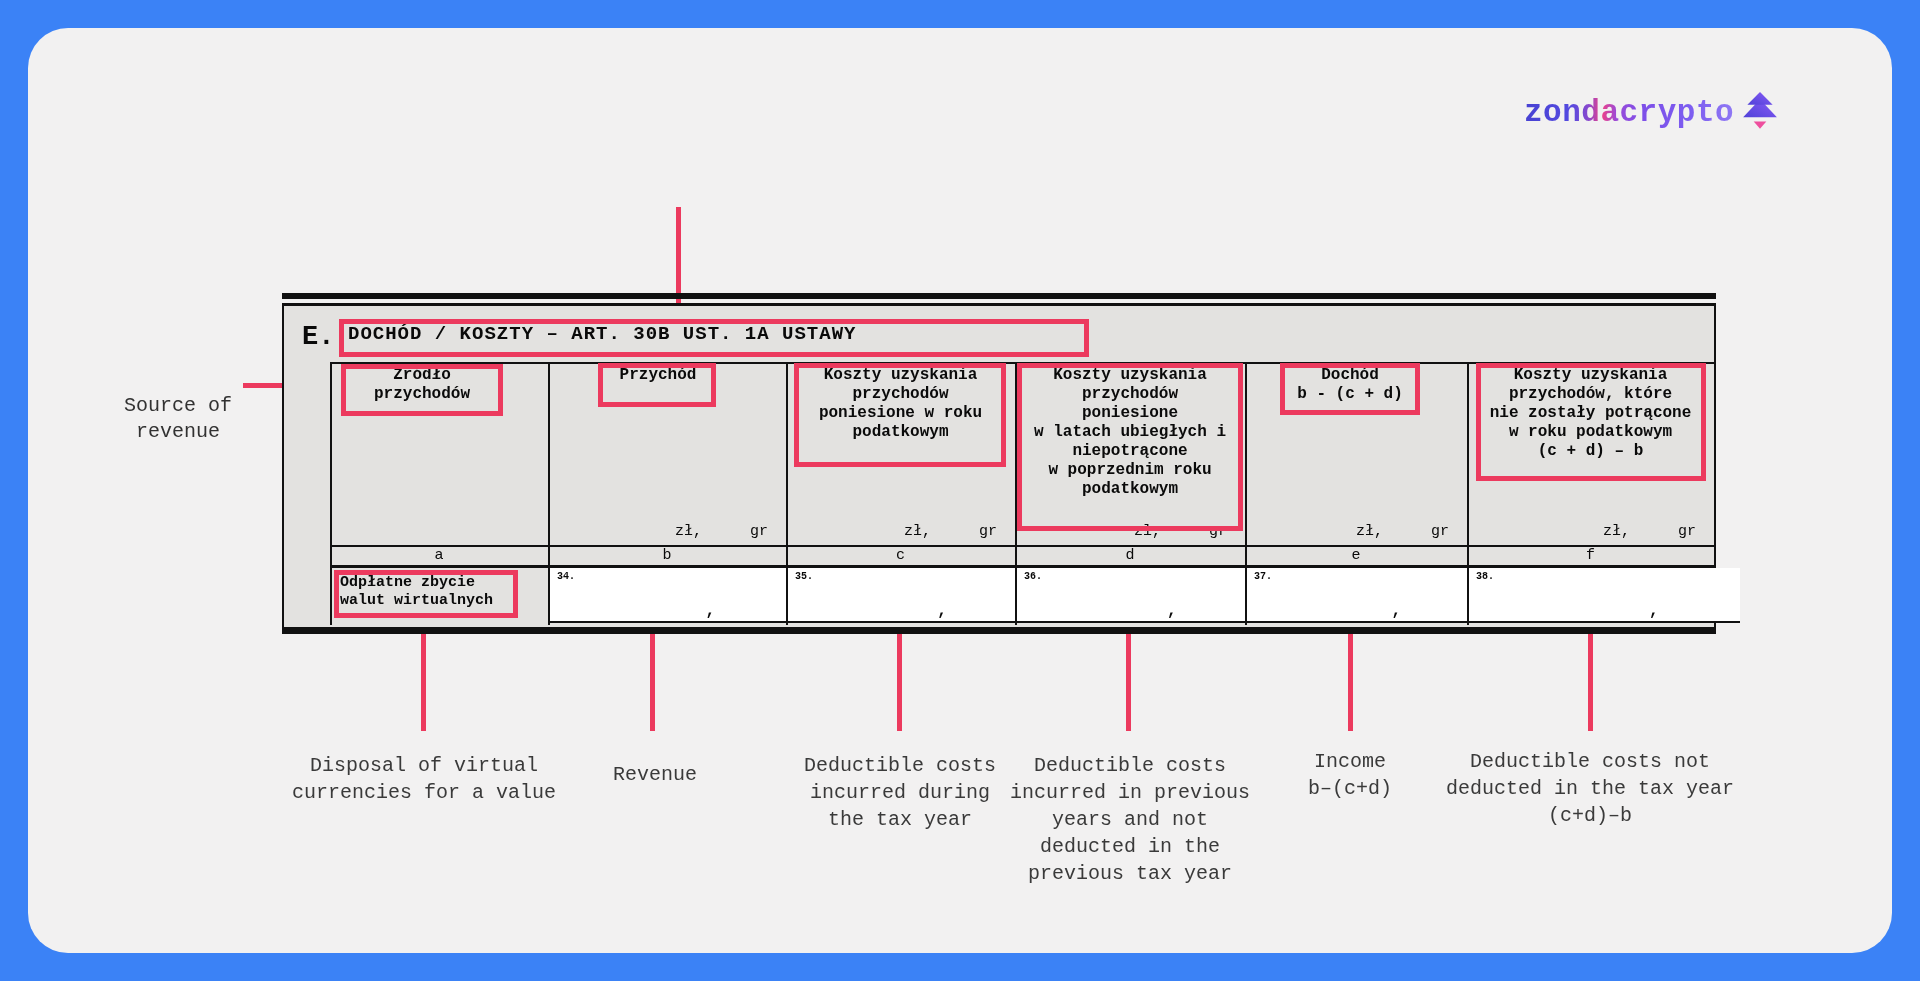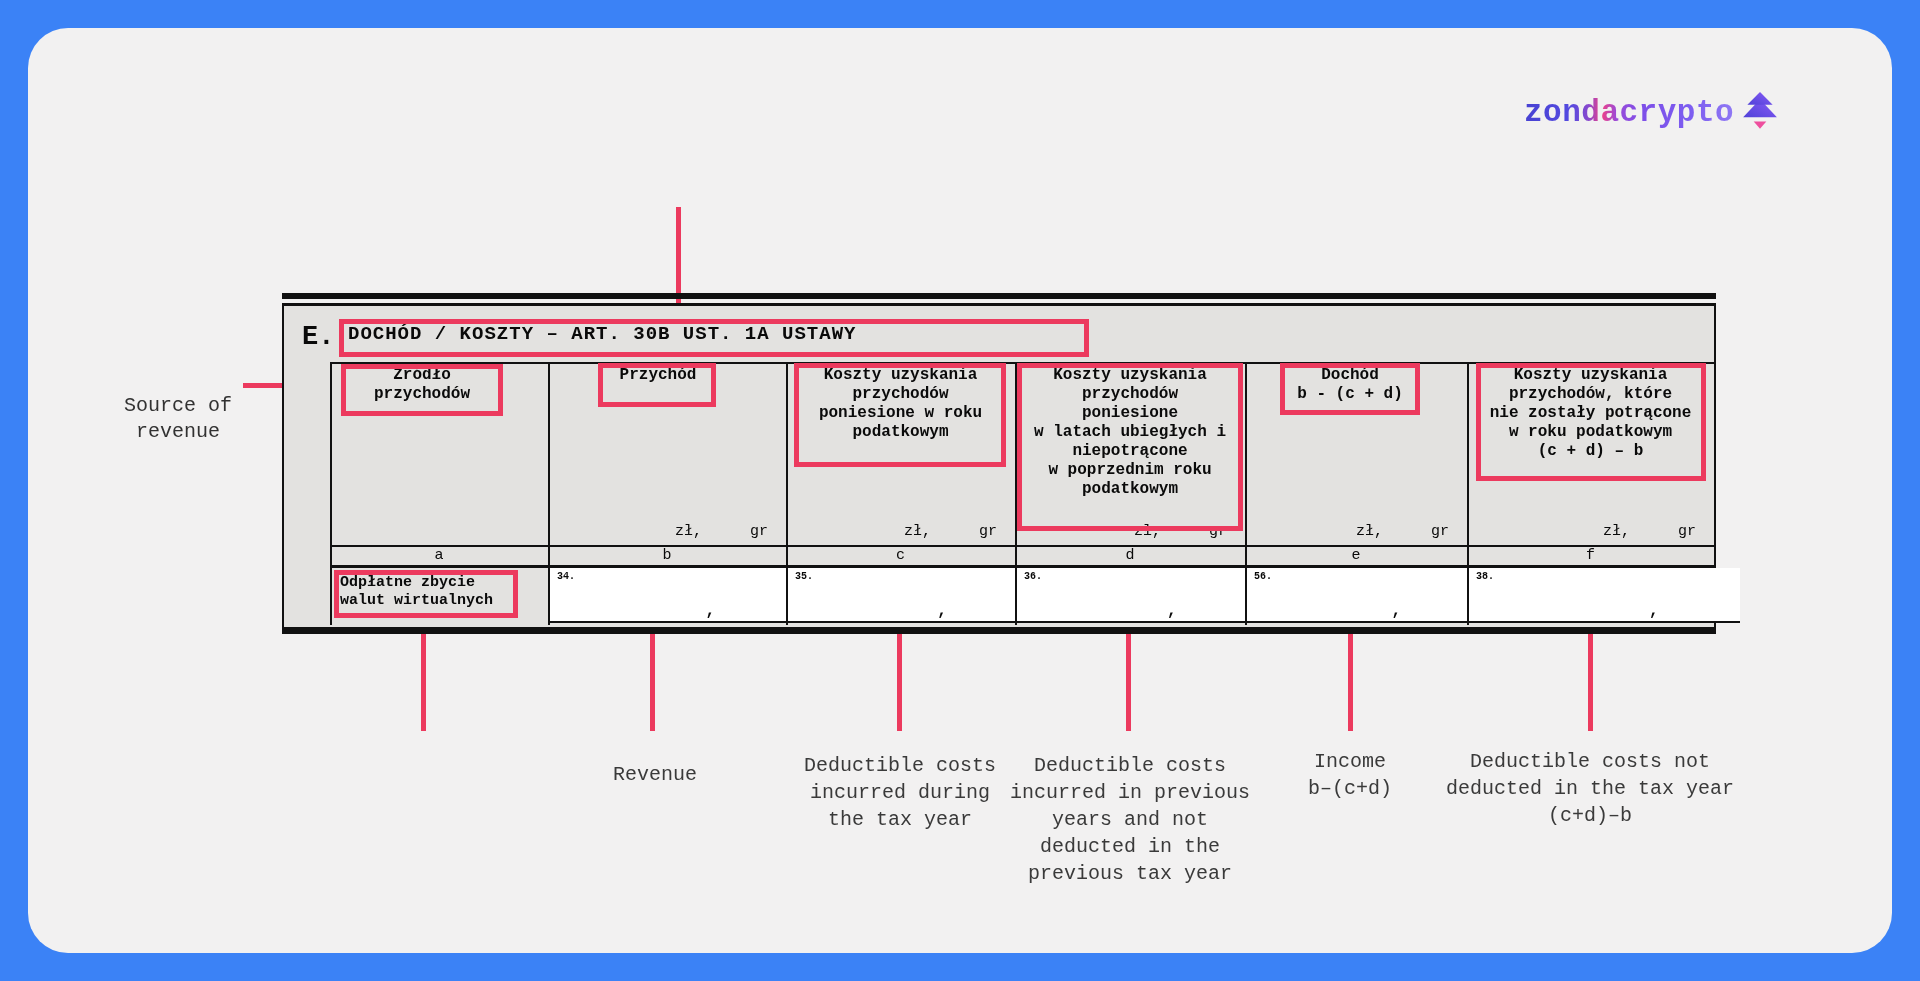--- a/index.html
+++ b/index.html
@@ -216,38 +216,40 @@
       </div>
     <div class="abs cell ce-c">
         <div class="cellnum">35.</div>
         <span class="comma">,</span>
       </div>
     <div class="abs cell ce-d">
         <div class="cellnum">36.</div>
         <span class="comma">,</span>
       </div>
     <div class="abs cell ce-e">
-        <div class="cellnum">56.</div>
+        <div class="cellnum">37.</div>
         <span class="comma">,</span>
       </div>
     <div class="abs cell ce-f">
         <div class="cellnum">38.</div>
         <span class="comma">,</span>
       </div>
 
     <div class="pinkbox box-sec"></div>
     <div class="pinkbox box-a"></div>
     <div class="pinkbox box-b"></div>
     <div class="pinkbox box-c"></div>
     <div class="pinkbox box-d"></div>
     <div class="pinkbox box-e"></div>
     <div class="pinkbox box-f"></div>
     <div class="pinkbox box-row-a"></div>
   </div>
 
+  <div class="b-ann ann-0">Disposal of virtual
+currencies for a value</div>
   <div class="b-ann ann-1">Revenue</div>
   <div class="b-ann ann-2">Deductible costs
 incurred during
 the tax year</div>
   <div class="b-ann ann-3">Deductible costs
 incurred in previous
 years and not
 deducted in the
 previous tax year</div>
   <div class="b-ann ann-5">Deductible costs not

